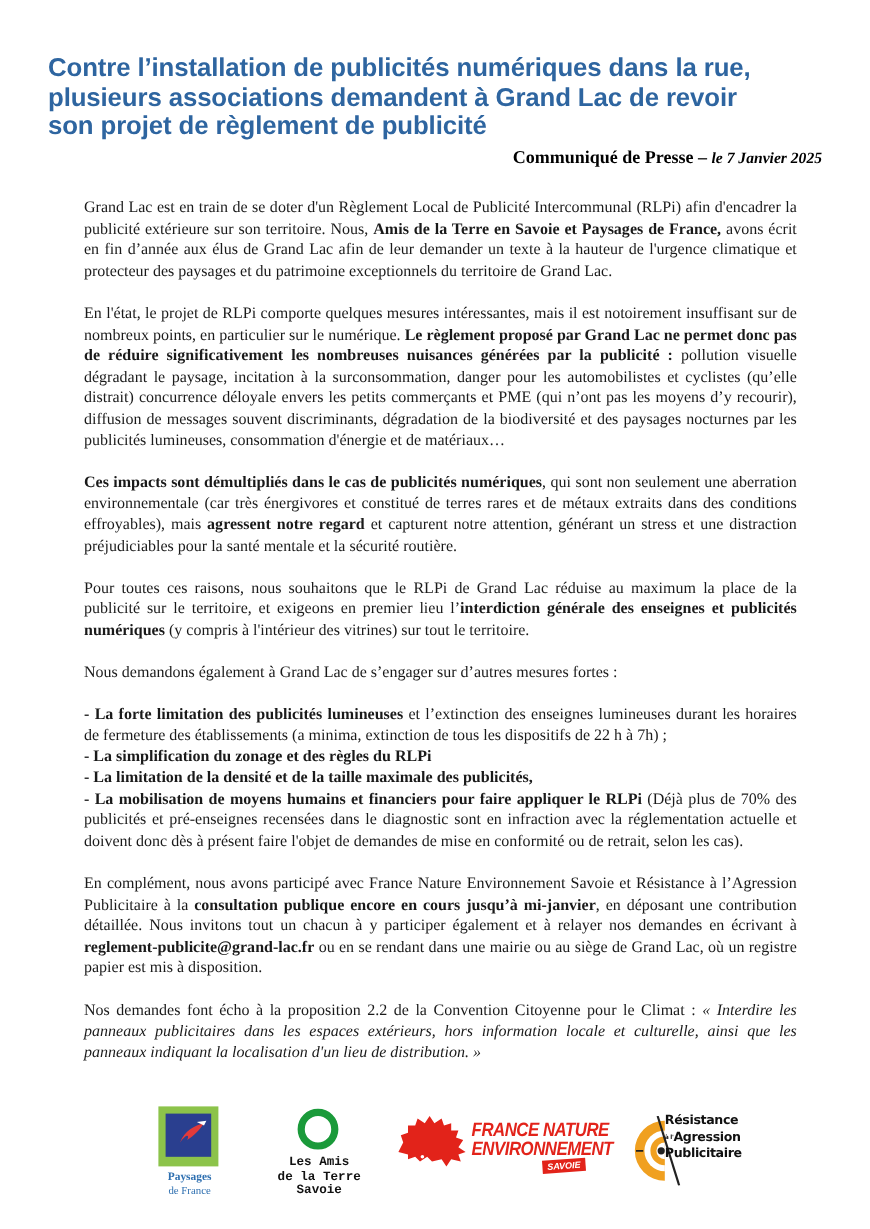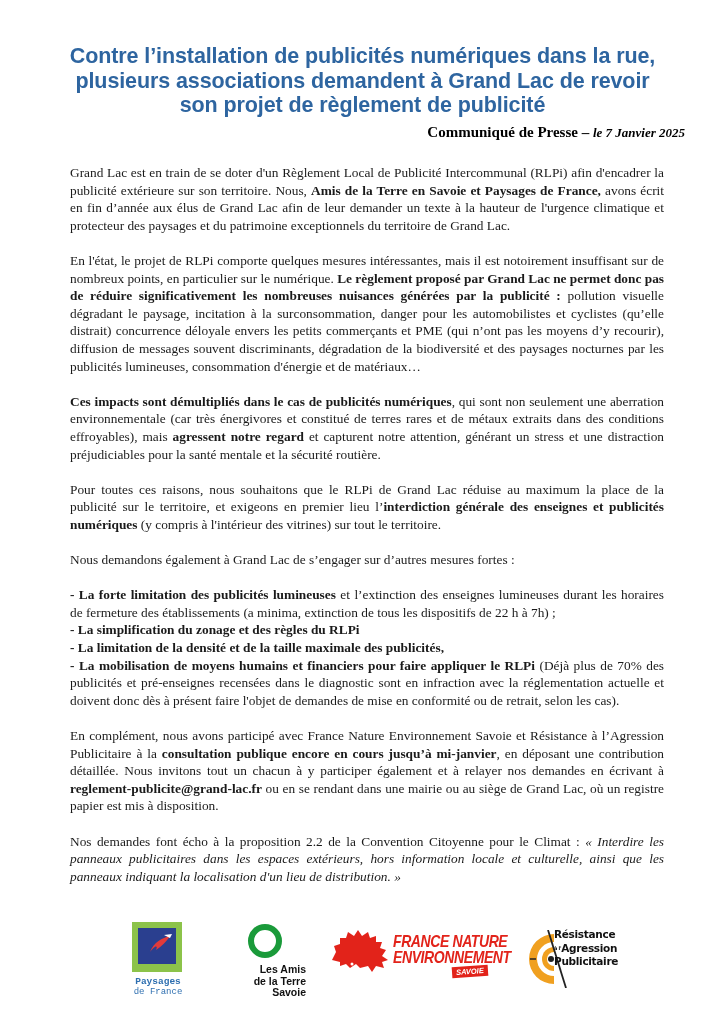--- a/index.html
+++ b/index.html
@@ -1,20 +1,20 @@
 <!DOCTYPE html>
 <html><head>
 <meta charset="utf-8">
 <style>
   html, body { margin: 0; padding: 0; background: #ffffff; }
   body { width: 725px; height: 1024px; position: relative; overflow: hidden; }
   .page { position: absolute; left: 0; top: 0; width: 725px; height: 1024px; background: #fff; }
   .title {
     position: absolute; left: 40px; top: 44px; width: 645px;
-    text-align: center; color: #2e65a0;
+    text-align: left; color: #2e65a0;
     font-family: "Liberation Sans", sans-serif; font-weight: bold;
     font-size: 21.5px; line-height: 24.5px; letter-spacing: -0.1px;
   }
   .subtitle {
     position: absolute; left: 40px; top: 124px; width: 645px; text-align: right;
     font-family: "Liberation Serif", serif; font-size: 15px; color: #000000;
   }
   .subtitle .lead { font-weight: bold; }
   .subtitle .date { font-style: italic; font-weight: bold; font-size: 13px; }
   .body {
@@ -24,25 +24,25 @@
   .body p { margin: 0 0 17.6px 0; text-align: justify; }
   .body p.tight { margin-bottom: 0; }
   .body b { font-weight: bold; }
   .body i { font-style: italic; }
   .list-line { text-align: justify; }
   .logos { position: absolute; left: 0; top: 918px; width: 725px; height: 100px; }
   .logo { position: absolute; }
   .pf { left: 128px; top: 4px; width: 60px; height: 80px; }
   .pf-box { position: absolute; left: 4px; top: 0; width: 50px; height: 50px; background: #8cc34a; }
   .pf-inner { position: absolute; left: 6px; top: 6px; width: 38px; height: 36px; background: #2a3f8f; }
-  .pf-text { position: absolute; left: 0; top: 54px; width: 60px; text-align: center; font-family: Liberation Mono, monospace; font-weight: bold; color: #2e6fb0; font-size: 9.5px; line-height: 11px; }
+  .pf-text { position: absolute; left: 0; top: 54px; width: 60px; text-align: center; font-family: Liberation Serif, serif; font-weight: bold; color: #2e6fb0; font-size: 9.5px; line-height: 11px; }
   .pf-text .sub { font-weight: normal; color: #2e6fb0; font-size: 9px; }
   .at { left: 226px; top: 2px; width: 80px; height: 80px; }
   .at-ring { position: absolute; left: 22px; top: 4px; width: 22px; height: 22px; border: 6px solid #1a9a3a; border-radius: 50%; }
-  .at-text { position: absolute; left: 0; top: 44px; width: 80px; text-align: right; font-family: Liberation Sans, sans-serif; font-weight: bold; font-size: 10.5px; line-height: 11.5px; color: #111; }
+  .at-text { position: absolute; left: 0; top: 44px; width: 80px; text-align: center; font-family: Liberation Mono, monospace; font-weight: bold; font-size: 10.5px; line-height: 11.5px; color: #111; }
   .fne { left: 330px; top: 10px; width: 175px; height: 60px; font-style: italic; }
   .fne-text { position: absolute; left: 63px; top: 6px; font-family: "Liberation Sans", sans-serif; font-weight: bold; color: #e2231a; font-size: 14px; line-height: 13.5px; letter-spacing: -0.4px; transform: scaleY(1.15); transform-origin: top left; }
   .fne-savoie { position: absolute; left: 122px; top: 38px; background: #e2231a; color: #fff; font-family: "Liberation Sans", sans-serif; font-weight: bold; font-size: 7.5px; padding: 1px 4px; transform: rotate(-4deg); }
   .rap { left: 528px; top: 8px; width: 100px; height: 62px; }
   .rap-text { position: absolute; left: 26px; top: 2px; font-family: "DejaVu Sans", sans-serif; font-weight: bold; font-size: 10.5px; line-height: 13.5px; color: #111; letter-spacing: -0.3px; }
 </style>
 </head>
 <body>
 
 <div class="page">

